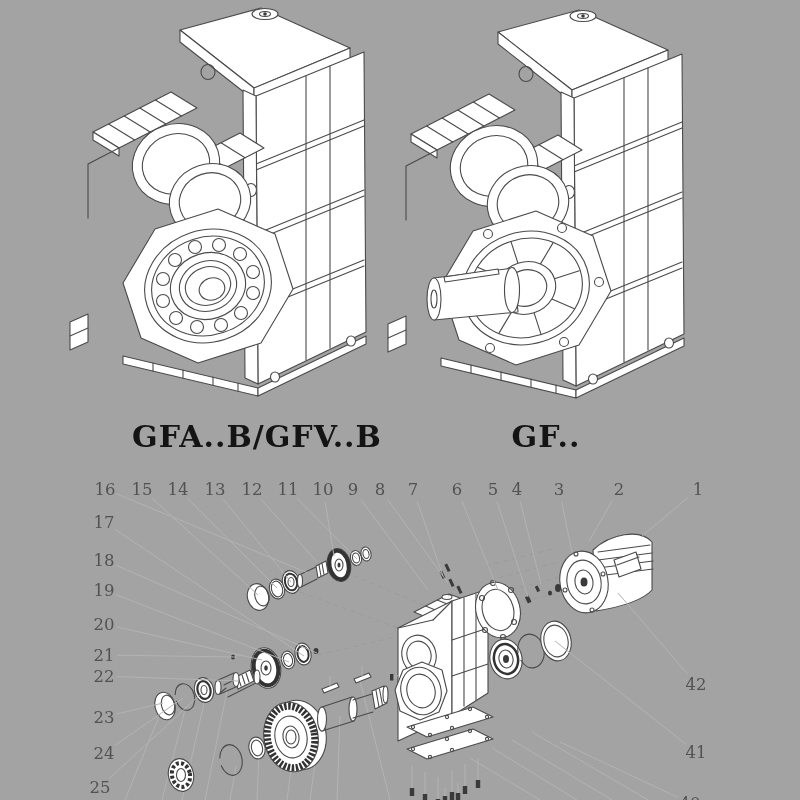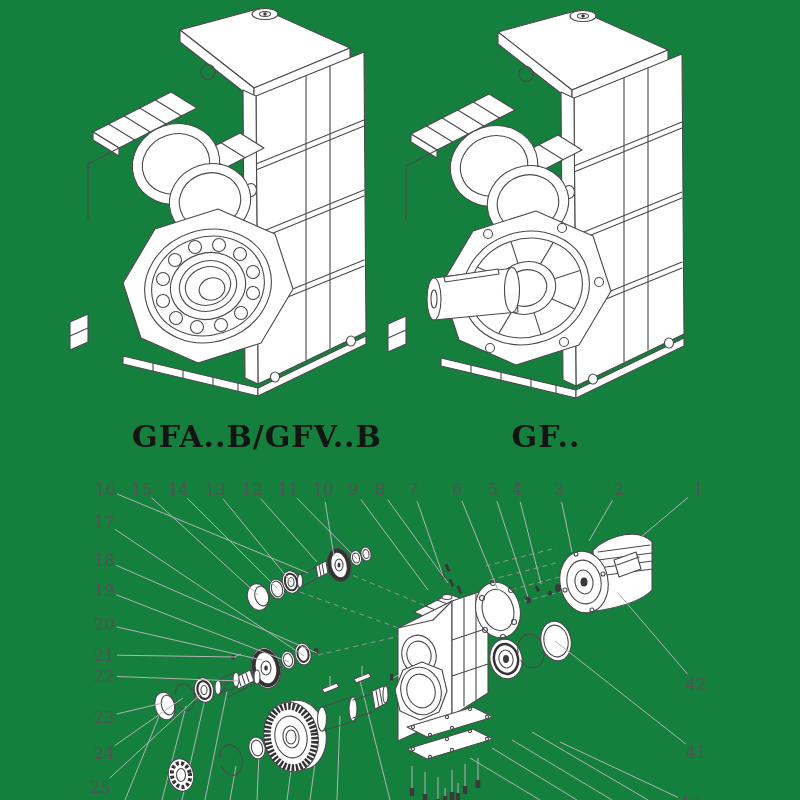--- a/index.html
+++ b/index.html
@@ -1,16 +1,16 @@
 <!DOCTYPE html>
 <html><head>
 <meta charset="utf-8">
 <style>
   html,body{margin:0;padding:0;background:#ffffff;}
-  #stage{width:800px;height:800px;position:relative;background:#15803d;overflow:hidden;}
+  #stage{width:800px;height:800px;position:relative;background:#a3a3a3;overflow:hidden;}
   svg{display:block;}
   .ln{stroke:#4a4a4a;fill:none;stroke-width:1.1;stroke-linejoin:round;stroke-linecap:round;}
   .fw{stroke:#4a4a4a;fill:#ffffff;stroke-width:1.1;stroke-linejoin:round;}
   .dk{fill:#3a3a3a;stroke:none;}
   .rim{stroke:#333333;fill:none;}
   .leader{stroke:#b3b3b3;stroke-width:1;fill:none;}
   .dash{stroke:#9a9a9a;stroke-width:0.9;fill:none;stroke-dasharray:5 4;}
   .callout-num{font:16.5px "DejaVu Serif", serif;fill:#525252;text-anchor:middle;}
   .fig-label{font:bold 30px "DejaVu Serif", serif;fill:#141414;letter-spacing:1px;text-anchor:middle;}
 </style>

